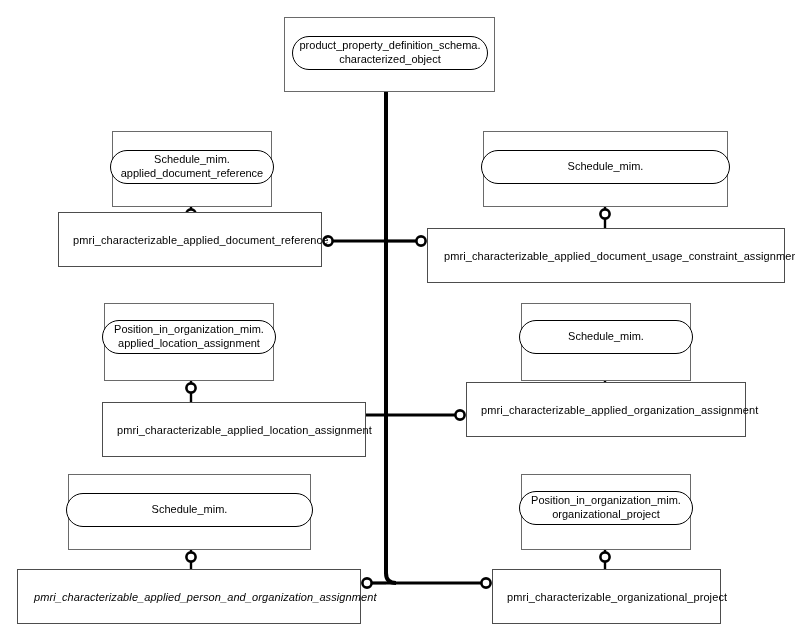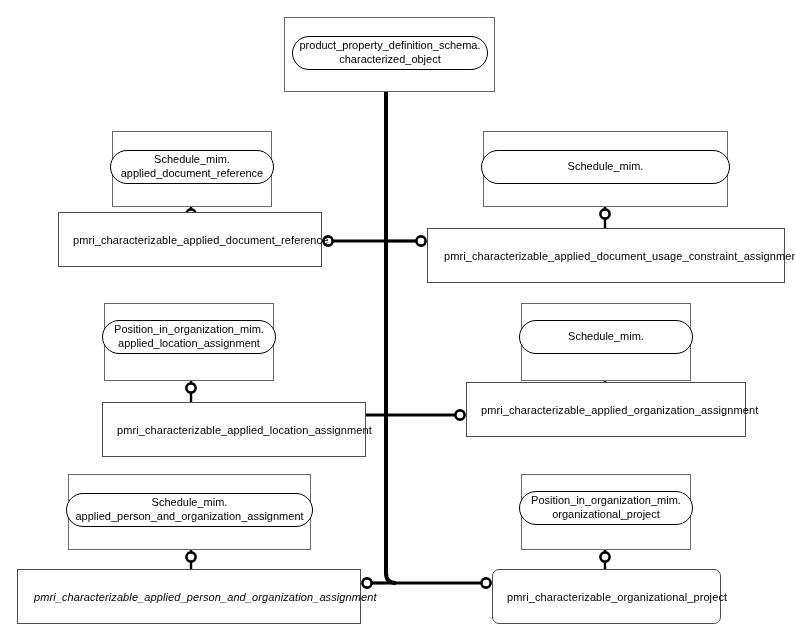--- a/index.html
+++ b/index.html
@@ -149,28 +149,27 @@
       <div class="sbox" style="left: 521px; top: 303px; width: 170px; height: 78px;"></div>
       <div class="capsule" style="left: 519px; top: 320px; width: 174px; height: 34px;">
         <span>Schedule_mim.</span>
       </div>
       <div class="ebox" style="left: 466px; top: 382px; width: 280px; height: 55px;">
         <div class="ebox-label">pmri_characterizable_applied_organization_assignment</div>
       </div>
       <div class="sbox" style="left: 68px; top: 474px; width: 243px; height: 76px;"></div>
       <div class="capsule" style="left: 66px; top: 493px; width: 247px; height: 34px;">
         <span>Schedule_mim.</span>
-        <span>applied_person_and_organization_assignment</span>
       </div>
       <div class="ebox wide" style="left: 17px; top: 569px; width: 344px; height: 55px; font-style: italic;">
         <div class="ebox-label">pmri_characterizable_applied_person_and_organization_assignment</div>
       </div>
       <div class="sbox" style="left: 521px; top: 474px; width: 170px; height: 76px;"></div>
       <div class="capsule" style="left: 519px; top: 491px; width: 174px; height: 34px;">
         <span>Position_in_organization_mim.</span>
         <span>organizational_project</span>
       </div>
-      <div class="ebox" style="left: 492px; top: 569px; width: 229px; height: 55px; border-radius: 7px;">
+      <div class="ebox" style="left: 492px; top: 569px; width: 229px; height: 55px;">
         <div class="ebox-label">pmri_characterizable_organizational_project</div>
       </div>
     </div>
 
 </div>
 
 </body></html>

